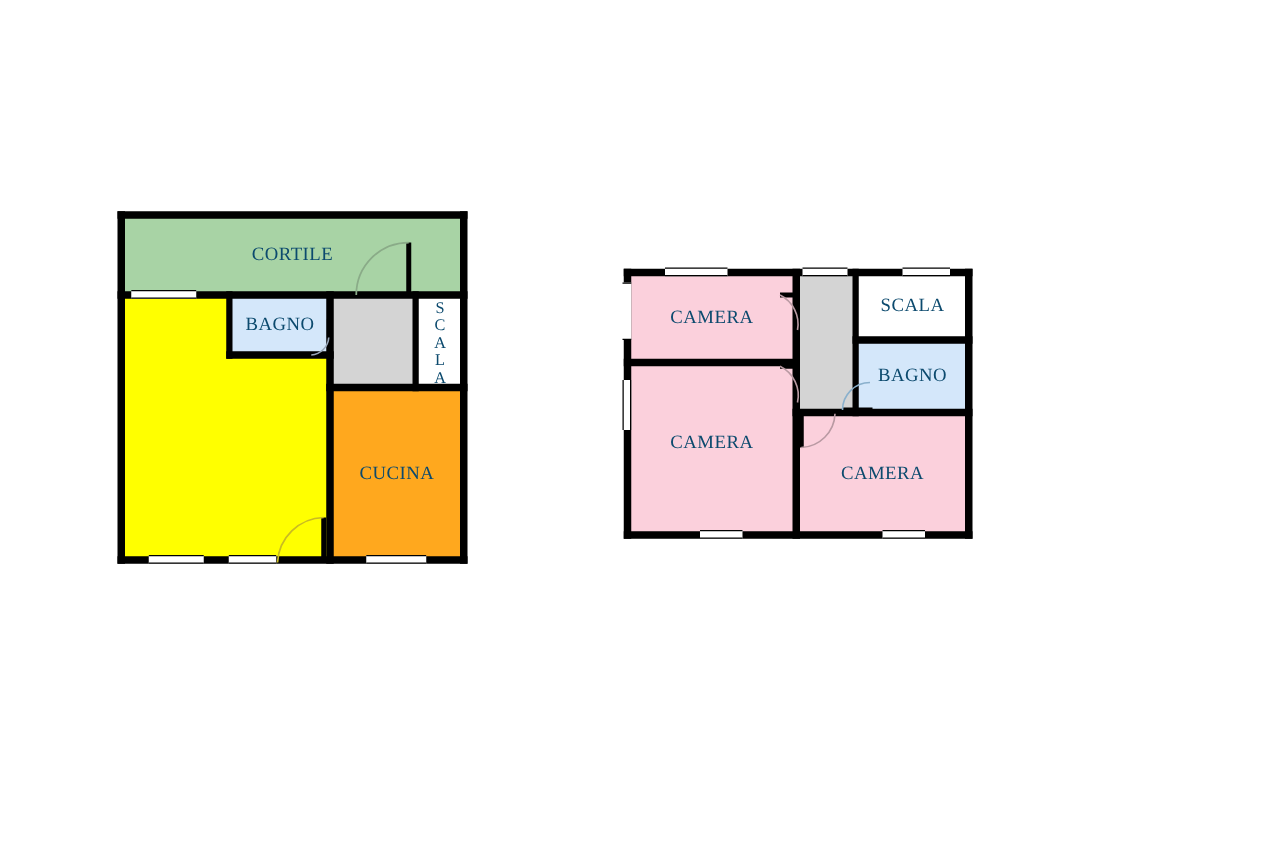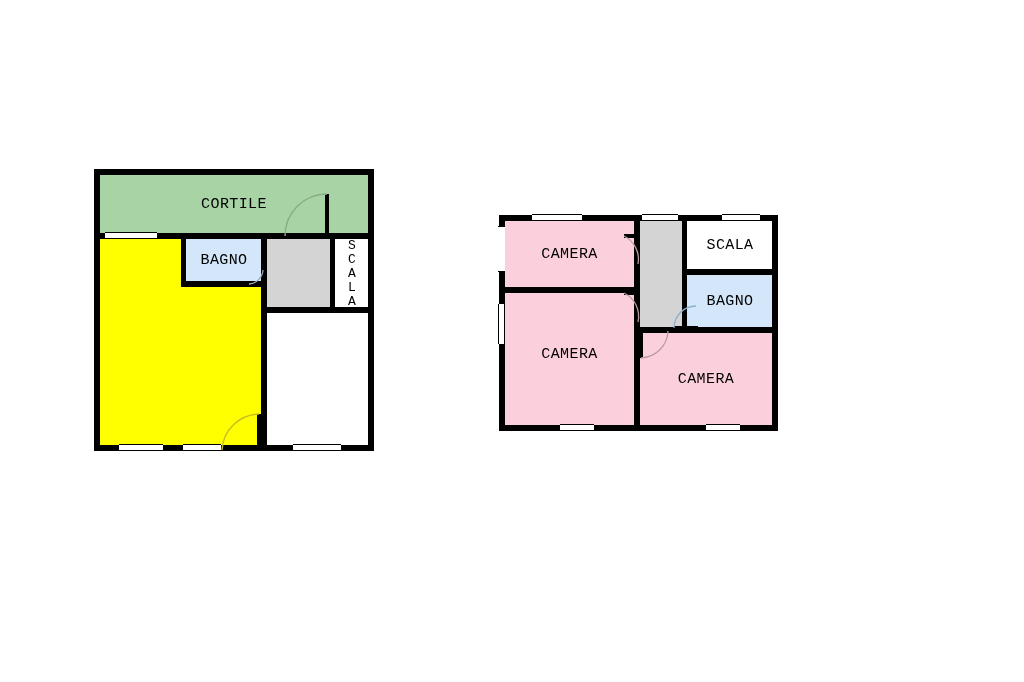--- a/index.html
+++ b/index.html
@@ -29,24 +29,24 @@
   
   .room {
     position: absolute;
     box-sizing: border-box;
     display: flex;
     align-items: center;
     justify-content: center;
   }
 
   .room-label {
-    font-family: Liberation Mono, monospace;
+    font-family: Liberation Serif, serif;
     font-size: 15px;
     font-weight: 400;
-    color: #000000;
+    color: #0c4a6e;
     letter-spacing: 0.4px;
     white-space: nowrap;
     line-height: 1;
     user-select: none;
   }
 
   .room-label.vertical {
     writing-mode: vertical-rl;
     text-orientation: upright;
     letter-spacing: -1px;
@@ -106,20 +106,23 @@
       <span class="room-label">BAGNO</span>
     </div>
 
     <div class="room" id="rm-corr-g" style="left:167px; top:64px; width:69px; height:74px; background:#d4d4d4;">
     </div>
 
     <div class="room" id="rm-scala-g" style="left:236px; top:64px; width:38px; height:74px; background:#ffffff;">
       <span class="room-label vertical">SCALA</span>
     </div>
 
+    <div class="room" id="rm-cucina" style="left:167px; top:138px; width:107px; height:138px; background:#ffa81e;">
+      <span class="room-label">CUCINA</span>
+    </div>
 
     <div class="wall" style="left:-3px; top:-3px; width:280px; height:6px;"></div>
     <div class="wall" style="left:-3px; top:273px; width:280px; height:6px;"></div>
     <div class="wall" style="left:-3px; top:-3px; width:6px; height:282px;"></div>
     <div class="wall" style="left:271px; top:-3px; width:6px; height:282px;"></div>
 
     <div class="wall" style="left:-3px; top:61px; width:280px; height:6px;"></div>
 
     <div class="wall" style="left:84px; top:61px; width:5px; height:54px;"></div>
 

